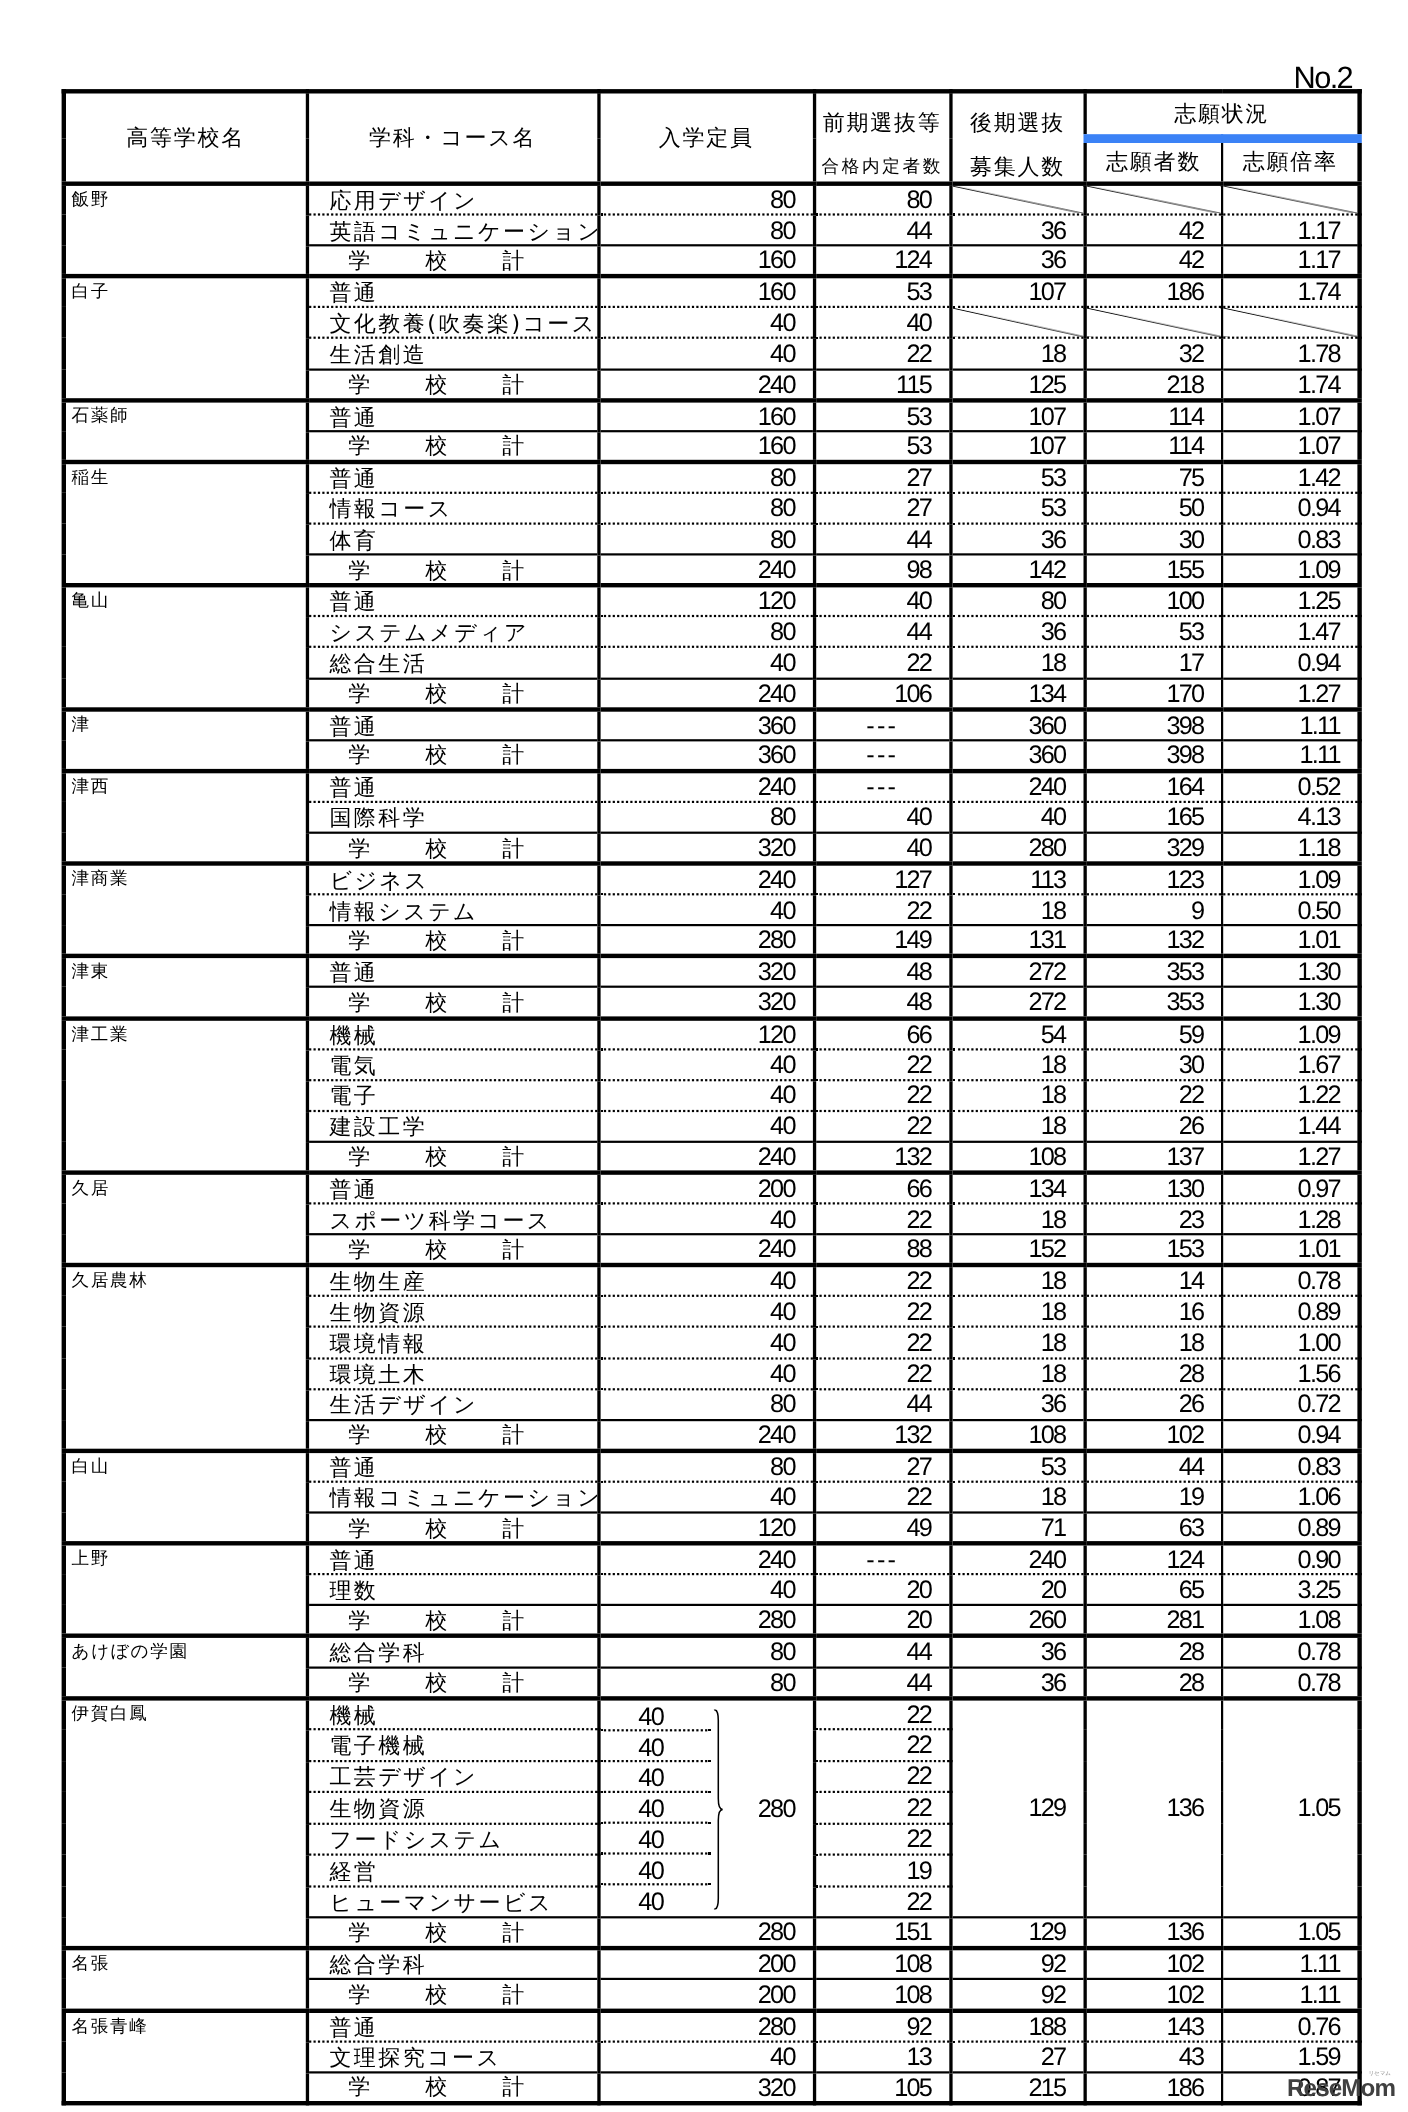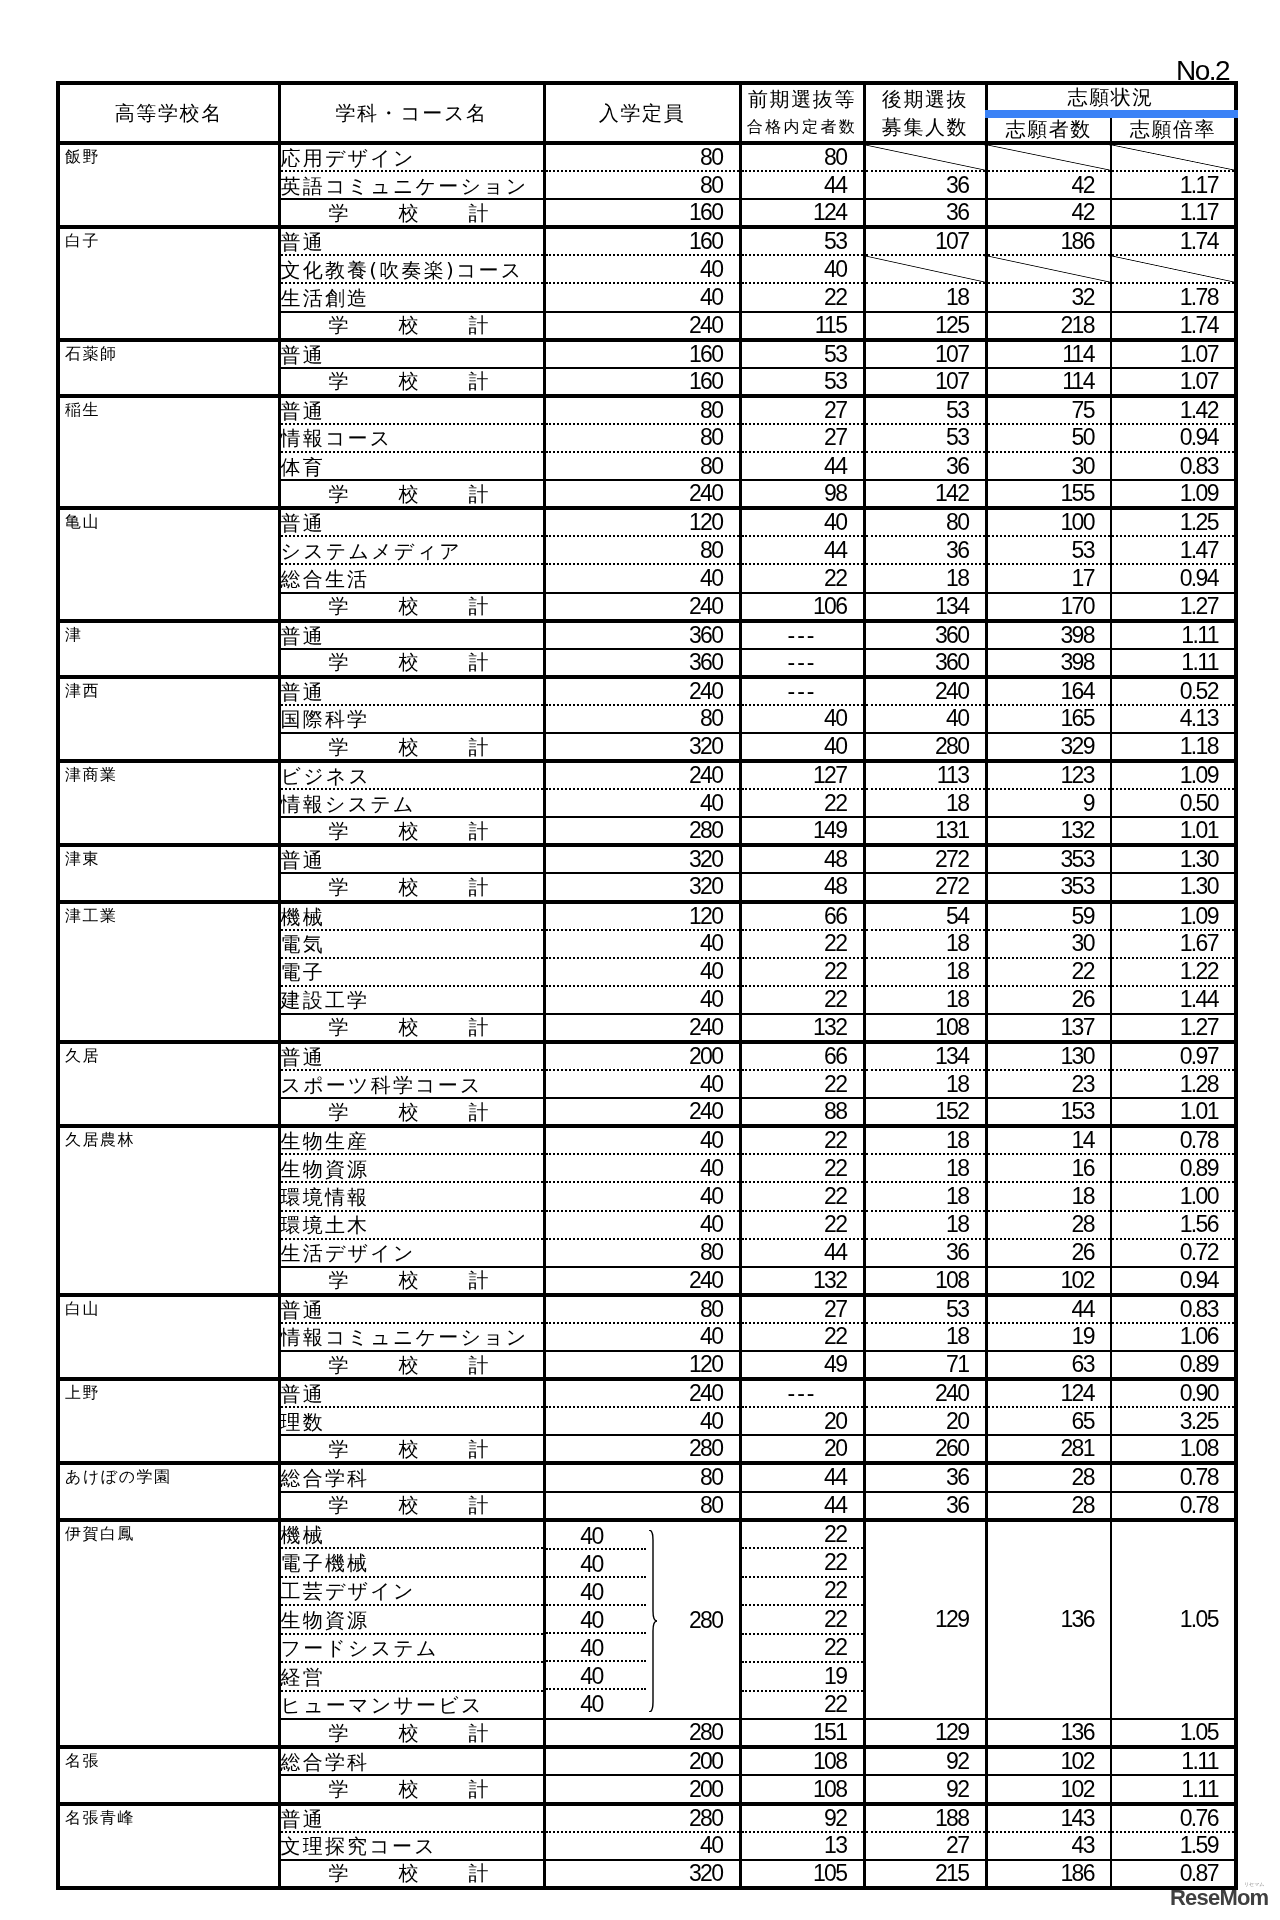--- a/index.html
+++ b/index.html
@@ -7,31 +7,31 @@
 body{width:1280px;height:1920px;position:relative;overflow:hidden;font-family:"DejaVu Sans",sans-serif;color:#000;}
 .sheet-no{position:absolute;left:1176px;top:55px;font-family:"Liberation Sans",sans-serif;font-size:28px;letter-spacing:-1.5px;}
 .watermark{position:absolute;left:1170px;top:1885px;font-family:"Liberation Sans",sans-serif;font-weight:bold;font-size:22px;letter-spacing:-0.8px;color:#404040;}
 .watermark-ruby{position:absolute;left:1244px;top:1881px;font-size:5px;color:#8a8a8a;letter-spacing:0;}
 table.grid{position:absolute;left:56px;top:81px;width:1178px;border-collapse:collapse;table-layout:fixed;border:4px solid #000;}
 th,td{border-left:3px solid #000;padding:0;white-space:nowrap;overflow:hidden;line-height:1;}
 th{font-weight:normal;font-size:20px;letter-spacing:1.6px;text-align:center;vertical-align:middle;}
 tr.h1{height:29px;}
 tr.h2{height:28px;}
 th.app-h{border-bottom:8px solid #3b82f6;}
-th .l1,th .l2{height:28px;line-height:28px;}
+th .l1,th .l2{height:28px;line-height:28px;margin-top:12px;}
 th .small{font-size:16px;letter-spacing:2.4px;}
 .ap{border-right:2px solid #000;}
 .ra{border-left:2px solid #000 !important;}
 tr.r{height:28.1px;}
 tr.first td{border-top:4px solid #000;}
 tr.sub td{border-top:2px dotted #000;}
 tr.total td{border-top:2px solid #000;}
 td.sch{vertical-align:top;font-size:16px;letter-spacing:1.5px;padding:4px 0 0 5px;}
-td.d{font-size:20px;letter-spacing:2.2px;padding:1px 0 0 0;vertical-align:middle;}
-td.t{font-size:20px;letter-spacing:50px;padding-left:48px;vertical-align:middle;}
+td.d{font-size:20px;letter-spacing:2.2px;padding:1px 0 0 19px;vertical-align:middle;}
+td.t{font-size:20px;letter-spacing:50px;padding-left:36px;vertical-align:middle;}
 td.n{font-family:"Liberation Sans",sans-serif;font-size:23px;letter-spacing:-1.6px;text-align:right;padding-right:16px;vertical-align:middle;}
 td.dash{text-align:center;letter-spacing:2px;padding-right:0;}
 td.diag{background:linear-gradient(to top right,transparent calc(50% - 0.8px),#000 50%,transparent calc(50% + 0.8px));}
 td.grp{vertical-align:top;position:relative;}
 .grp-wrap{position:relative;height:196.7px;}
 .grp-item{height:28.1px;width:100px;border-bottom:2px dotted #000;font-family:"Liberation Sans",sans-serif;font-size:23px;letter-spacing:-1.6px;text-align:center;padding-right:8px;line-height:28px;}
 .grp-item:last-child{border-bottom:none;}
 .brace{position:absolute;left:102px;top:8px;}
 .grp-sum{position:absolute;right:16px;top:50%;transform:translateY(-50%);font-family:"Liberation Sans",sans-serif;font-size:23px;letter-spacing:-1.6px;}
 </style>

